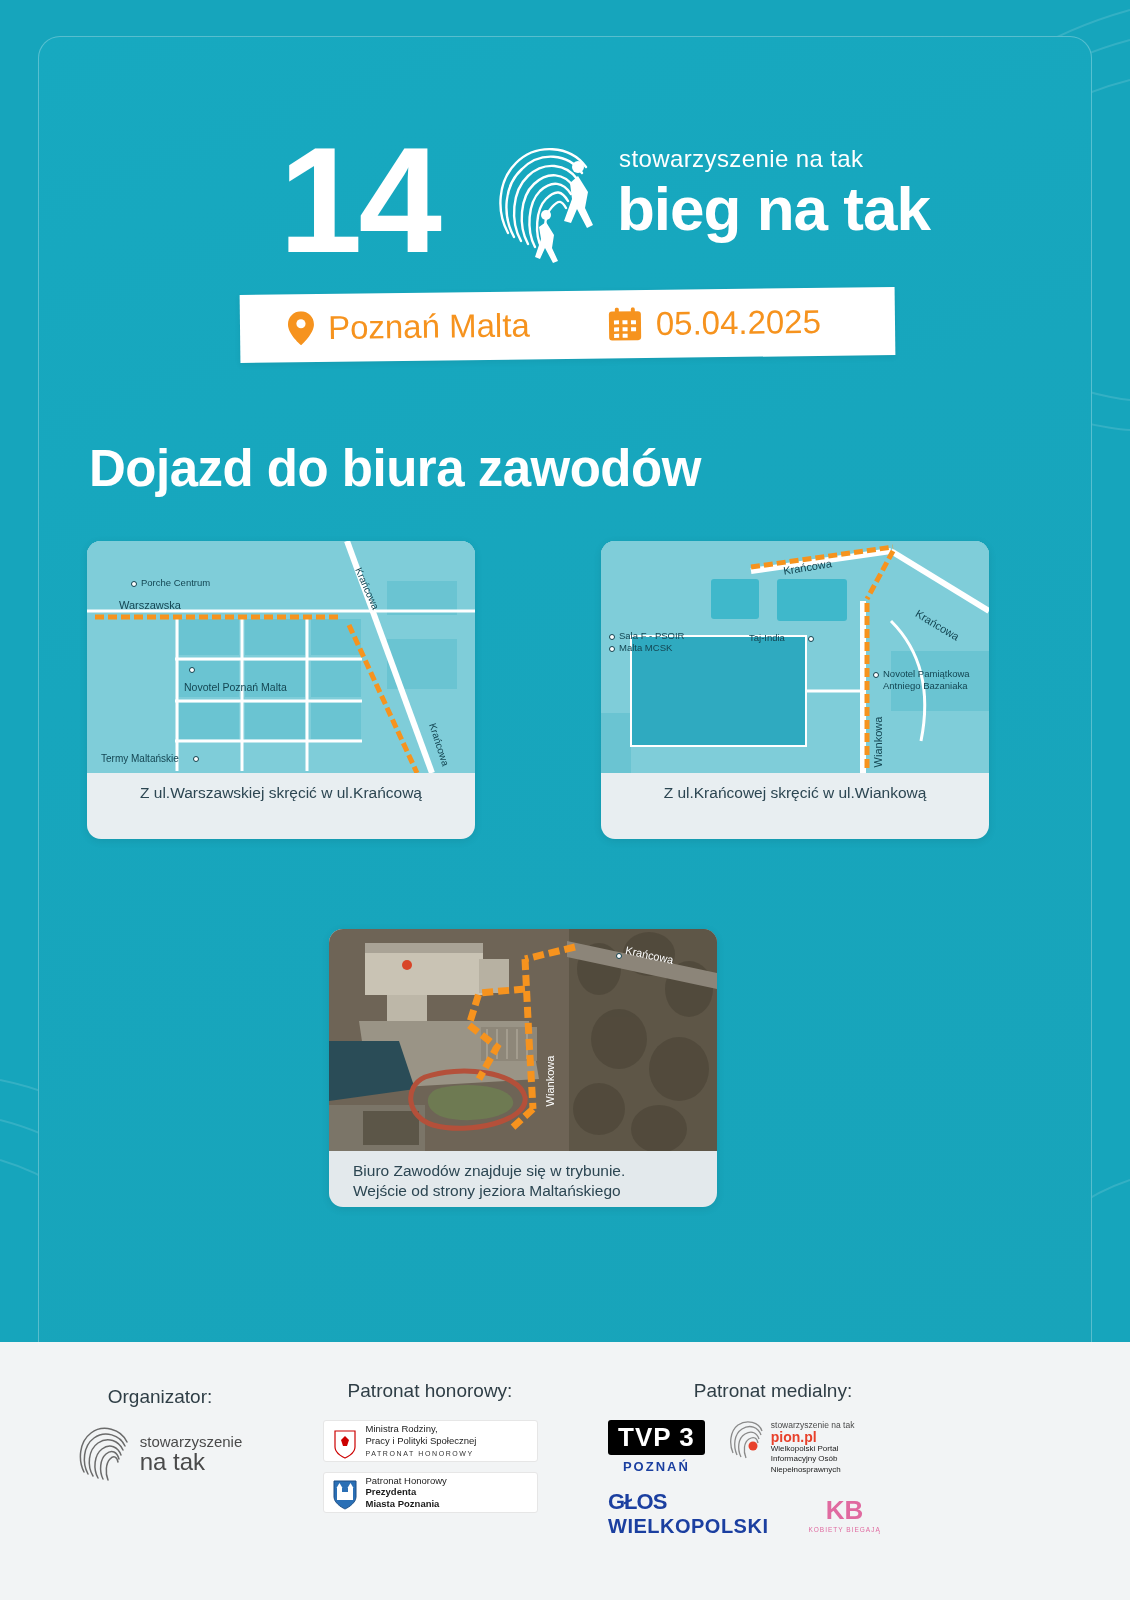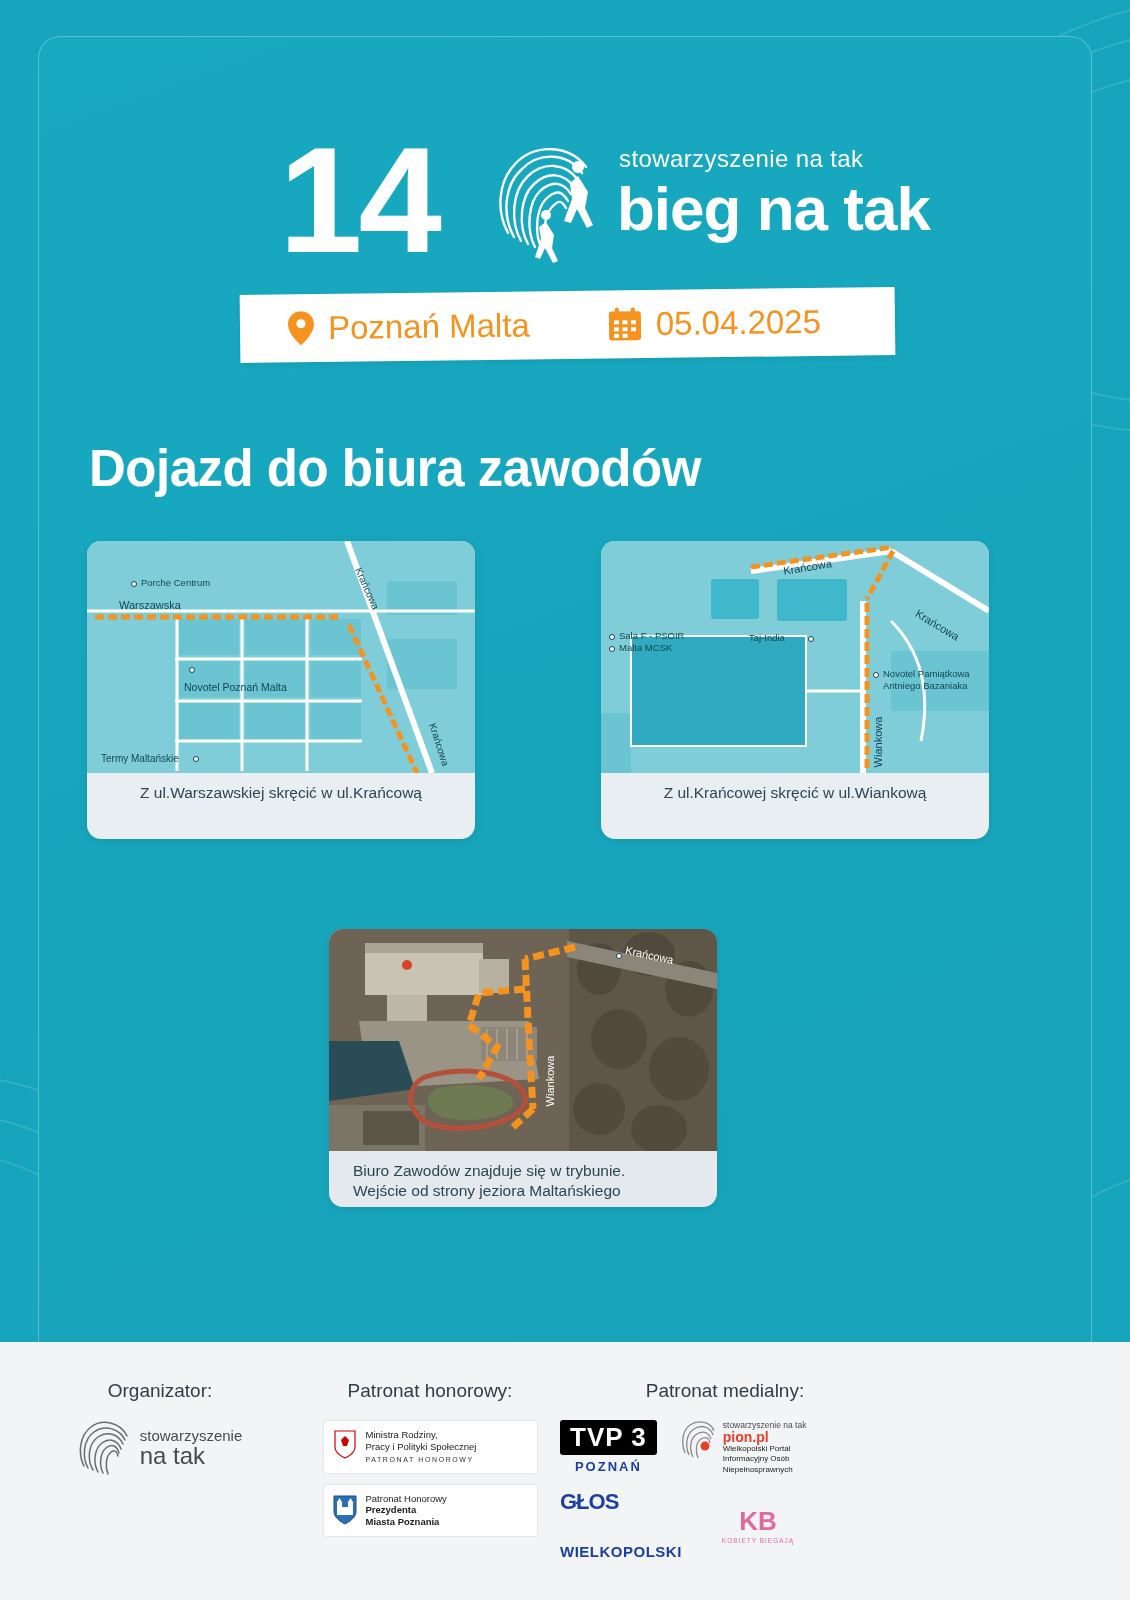--- a/index.html
+++ b/index.html
@@ -104,48 +104,48 @@
   .card-3 { background:#E3E9EC; }
   .card-3 .card-caption { color:#2C4652; font-size:15.5px; }
 
   
   .footer {
     position:absolute; left:0; top:1342px; width:1130px; height:258px;
     background:#F2F4F5;
   }
   .foot-col { position:absolute; text-align:center; }
   .foot-head { color:#2F3E46; font-size:19px; margin-bottom:18px; }
-  .foot-c1 { left:40px; top:38px; width:240px; }
+  .foot-c1 { left:40px; top:44px; width:240px; }
   .foot-c2 { left:300px; top:38px; width:260px; }
-  .foot-c3 { left:560px; top:38px; width:330px; }
+  .foot-c3 { left:608px; top:38px; width:330px; }
 
   .tak-logo { display:flex; align-items:center; justify-content:center; gap:10px; margin-top:8px; }
   .tak-logo-text { text-align:left; color:#4a4a4a; line-height:1.05; }
   .tak-logo-text .l1 { font-size:15px; }
   .tak-logo-text .l2 { font-size:24px; }
 
   .gov-badge {
     width:215px; margin:0 auto 10px auto; background:#fff; border-radius:3px;
-    display:flex; align-items:flex-start; gap:8px; padding:8px 8px;
+    display:flex; align-items:flex-end; gap:8px; padding:2px 8px;
     border:1px solid #e6e6e6;
   }
   .gov-badge .txt { font-size:9.5px; color:#1b1b1b; line-height:1.25; text-align:left; }
   .gov-badge .sub { font-size:7px; letter-spacing:1.6px; color:#333; margin-top:3px; }
   .tvp-box { background:#000000; color:#fff; font-weight:bold; font-size:26px;
     padding:2px 10px; border-radius:3px; letter-spacing:1px; }
   .tvp-sub { color:#1B3FA0; font-weight:bold; font-size:13px; letter-spacing:2px; margin-top:4px; }
 
   .pion { display:flex; align-items:flex-start; gap:8px; text-align:left; }
   .pion .t1 { font-size:8.5px; color:#4a4a4a; }
   .pion .t2 { font-size:14px; color:#E8412B; font-weight:bold; line-height:1; }
   .pion .t3 { font-size:8px; color:#222; line-height:1.3; }
 
   .glos { color:#1B3FA0; font-weight:bold; }
   .glos .g1 { font-size:22px; letter-spacing:-1px; }
-  .glos .g2 { font-size:15px; letter-spacing:0.5px;margin-top:28px; }
+  .glos .g2 { font-size:20px; letter-spacing:0.5px; }
 
   .kb { color:#E06AA0; }
   .kb .k1 { font-size:26px; font-weight:bold; }
   .kb .k2 { font-size:6.5px; letter-spacing:1px; }
 </style>
 </head>
 <body>
 
 <svg class="bg-swirls" viewBox="0 0 1130 1600" preserveAspectRatio="none">
   <g fill="none" stroke="#ffffff" stroke-opacity="0.13" stroke-width="2">

